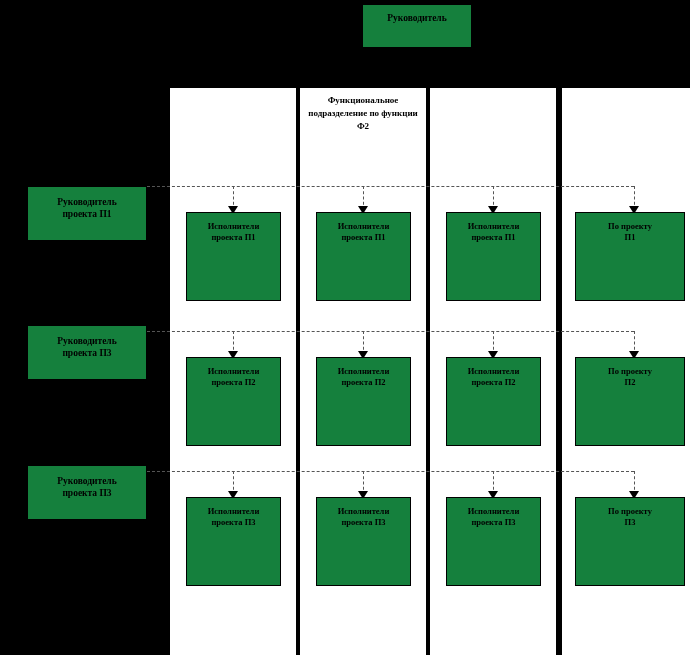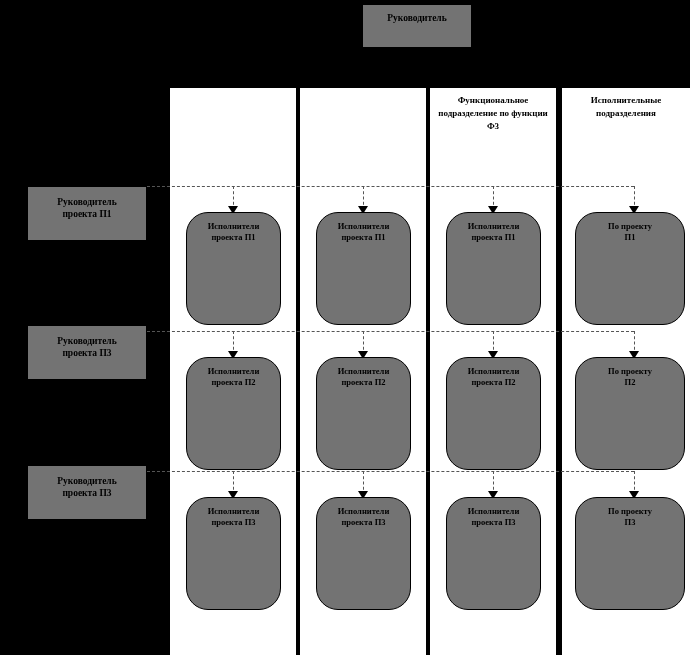--- a/index.html
+++ b/index.html
@@ -20,21 +20,21 @@
   .col-panel {
     position: absolute;
     background: #ffffff;
     top: 88px;
     height: 567px;
   }
 
   
   .box {
     position: absolute;
-    background: #737373;
+    background: #15803d;
     border: 1px solid #000000;
     box-sizing: border-box;
     display: flex;
     flex-direction: column;
     align-items: center;
     justify-content: flex-start;
     text-align: center;
     font-weight: bold;
     color: #000000;
   }
@@ -77,25 +77,24 @@
     height: 55px;
     font-size: 9.5px;
     padding-top: 9px;
     line-height: 1.45;
   }
 
   
   .cell {
     position: absolute;
     width: 95px;
-    height: 113px;
+    height: 89px;
     font-size: 8.5px;
     padding-top: 8px;
     line-height: 1.38;
-    border-radius: 22px;
   }
   .cell.wide {
     width: 110px;
     font-family: Liberation Serif, serif;
   }
 
   
   .h-dash {
     position: absolute;
     height: 0;
@@ -122,28 +121,24 @@
 
   <div class="col-panel" style="left:170px; width:126px;"></div>
   <div class="col-panel" style="left:300px; width:126px;"></div>
   <div class="col-panel" style="left:430px; width:126px;"></div>
   <div class="col-panel" style="left:562px; width:128px;"></div>
 
   <div class="box" id="root-box">
     <span class="line">Руководитель</span>
   </div>
 
-  <div class="col-header" style="left:432px; width:122px;">
+  <div class="col-header" style="left:302px; width:122px;">
     <span class="line">Функциональное</span>
     <span class="line">подразделение</span>
-    <span class="line">по функции Ф3</span>
-  </div>
-  <div class="col-header" style="left:564px; width:124px;">
-    <span class="line">Исполнительные</span>
-    <span class="line">подразделения</span>
+    <span class="line">по функции Ф2</span>
   </div>
 
   <div class="h-dash" style="left:147px; top:186px; width:487px;"></div>
   <div class="v-dash" style="left:233px; top:186px; height:24px;"></div>
   <div class="arrowhead" style="left:228px; top:206px;"></div>
   <div class="v-dash" style="left:363px; top:186px; height:24px;"></div>
   <div class="arrowhead" style="left:358px; top:206px;"></div>
   <div class="v-dash" style="left:493px; top:186px; height:24px;"></div>
   <div class="arrowhead" style="left:488px; top:206px;"></div>
   <div class="v-dash" style="left:634px; top:186px; height:24px;"></div>

